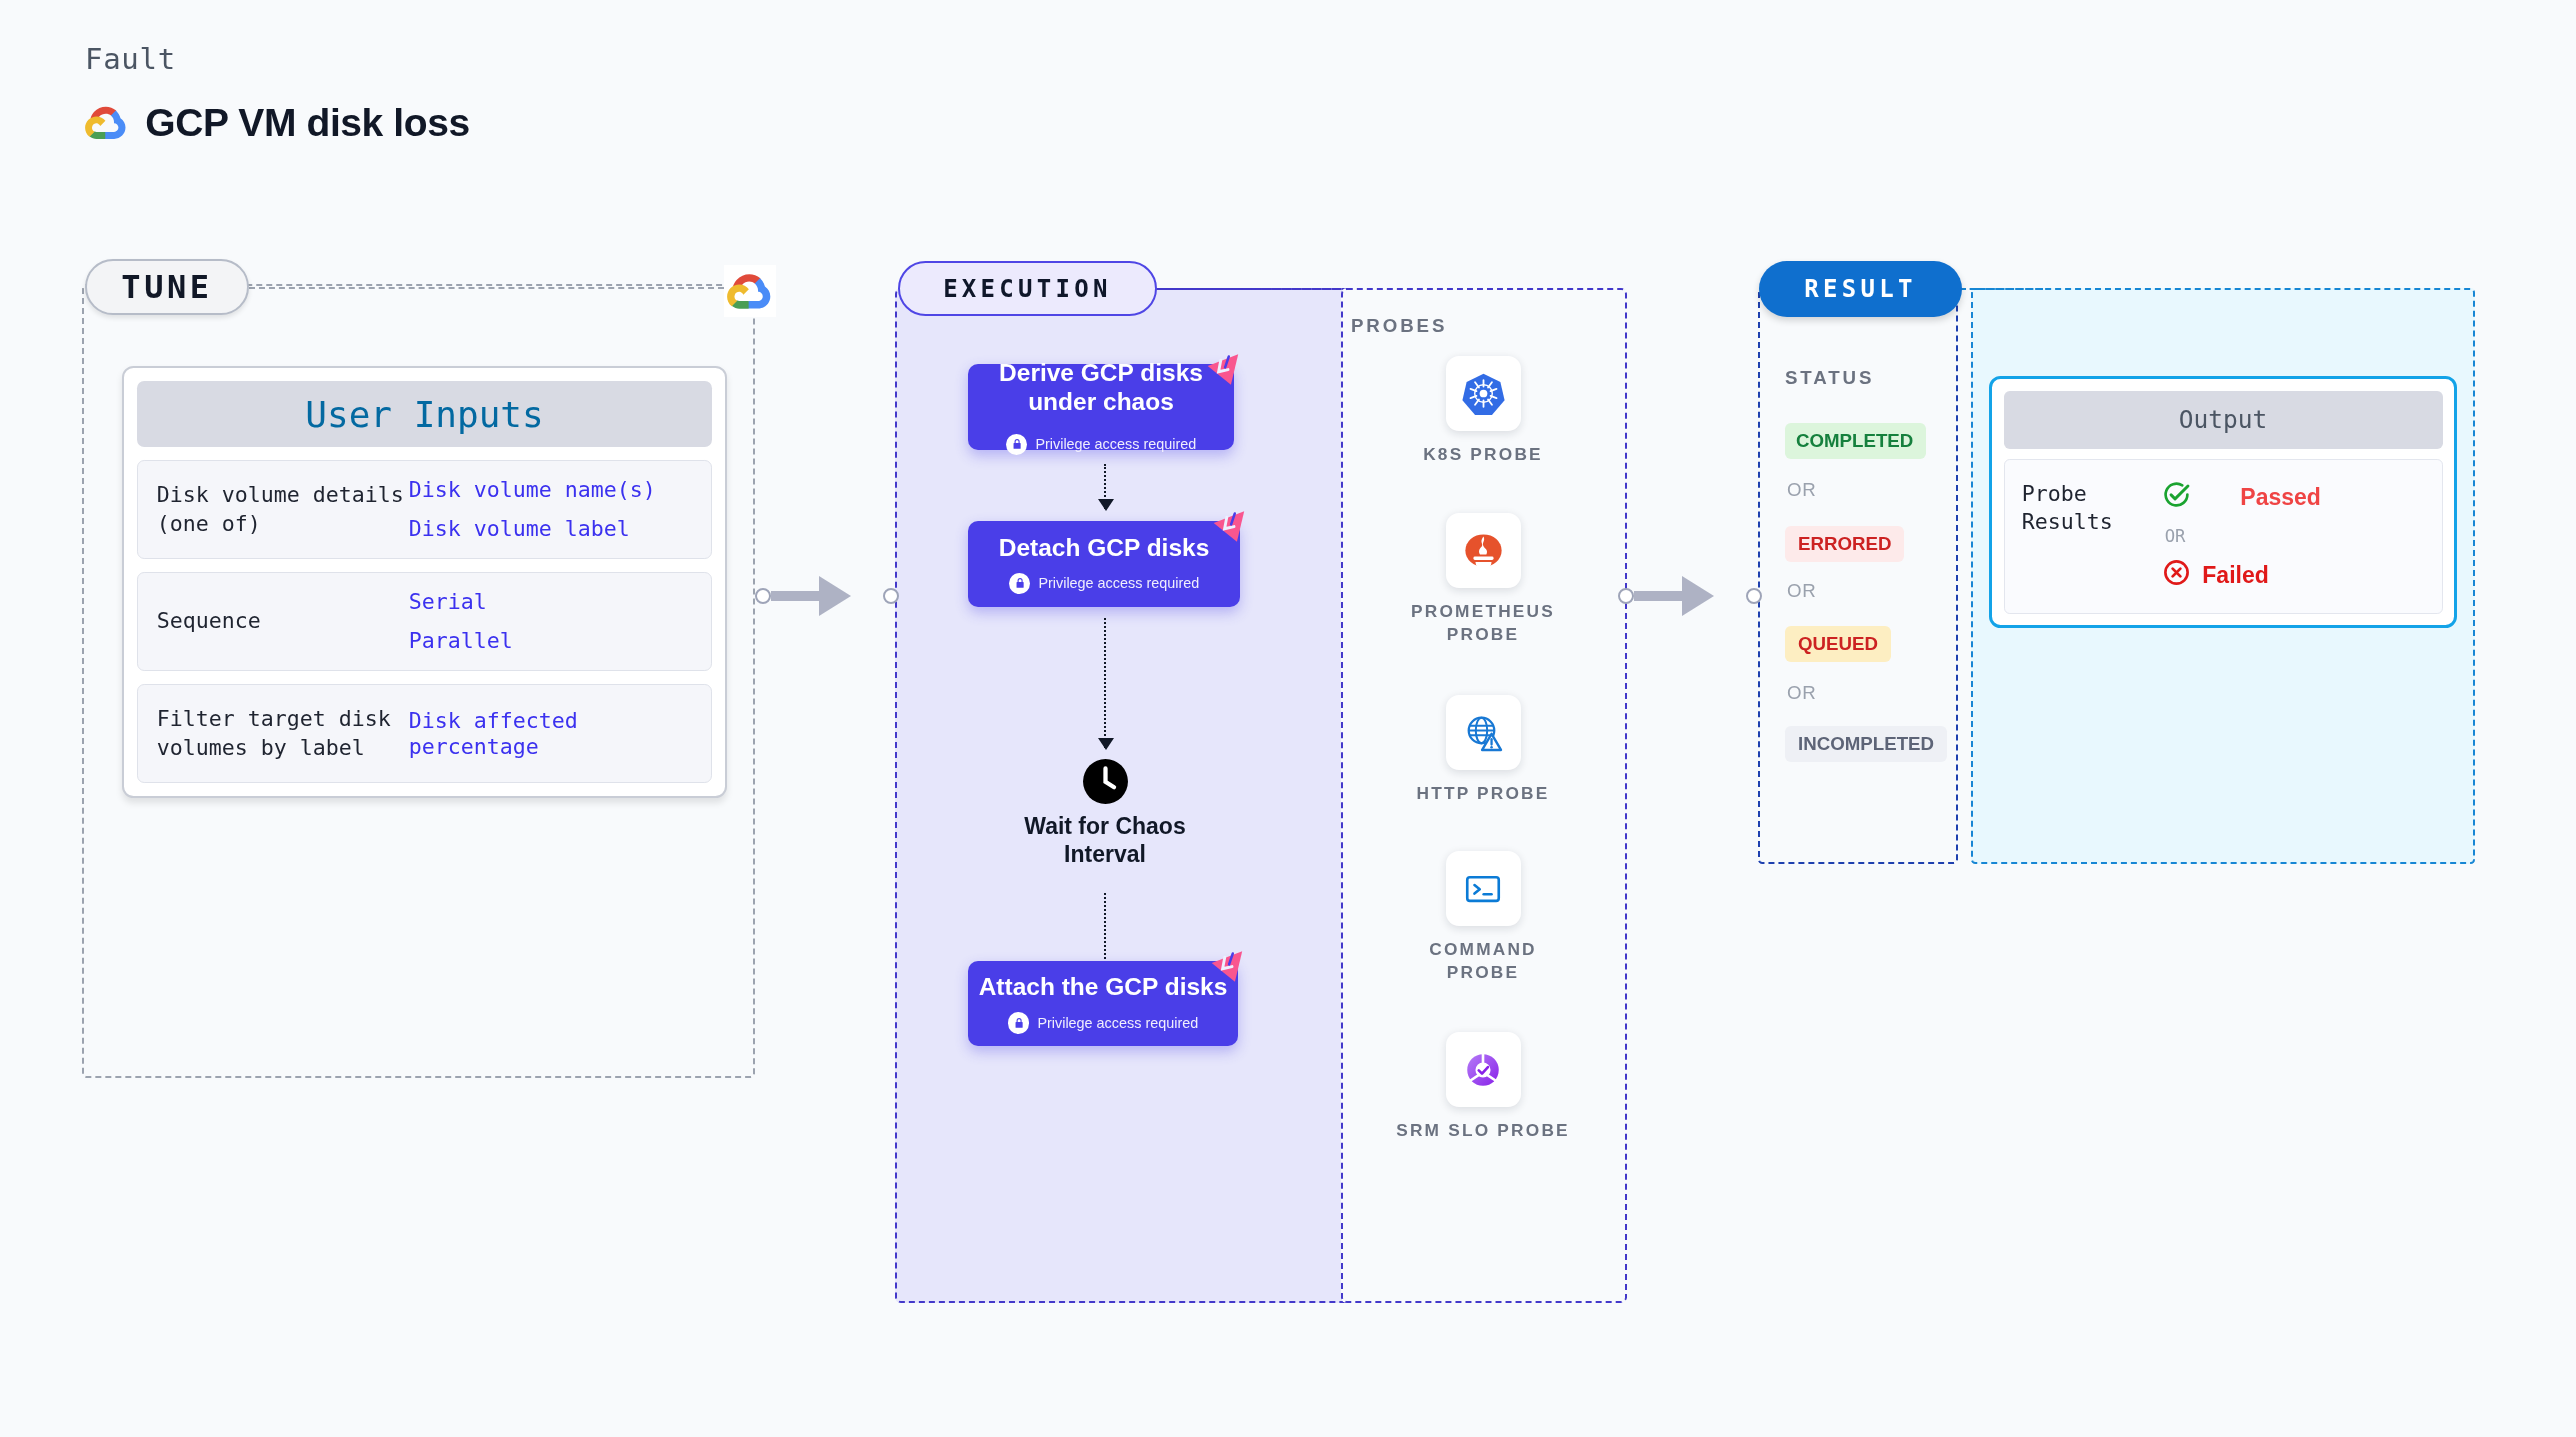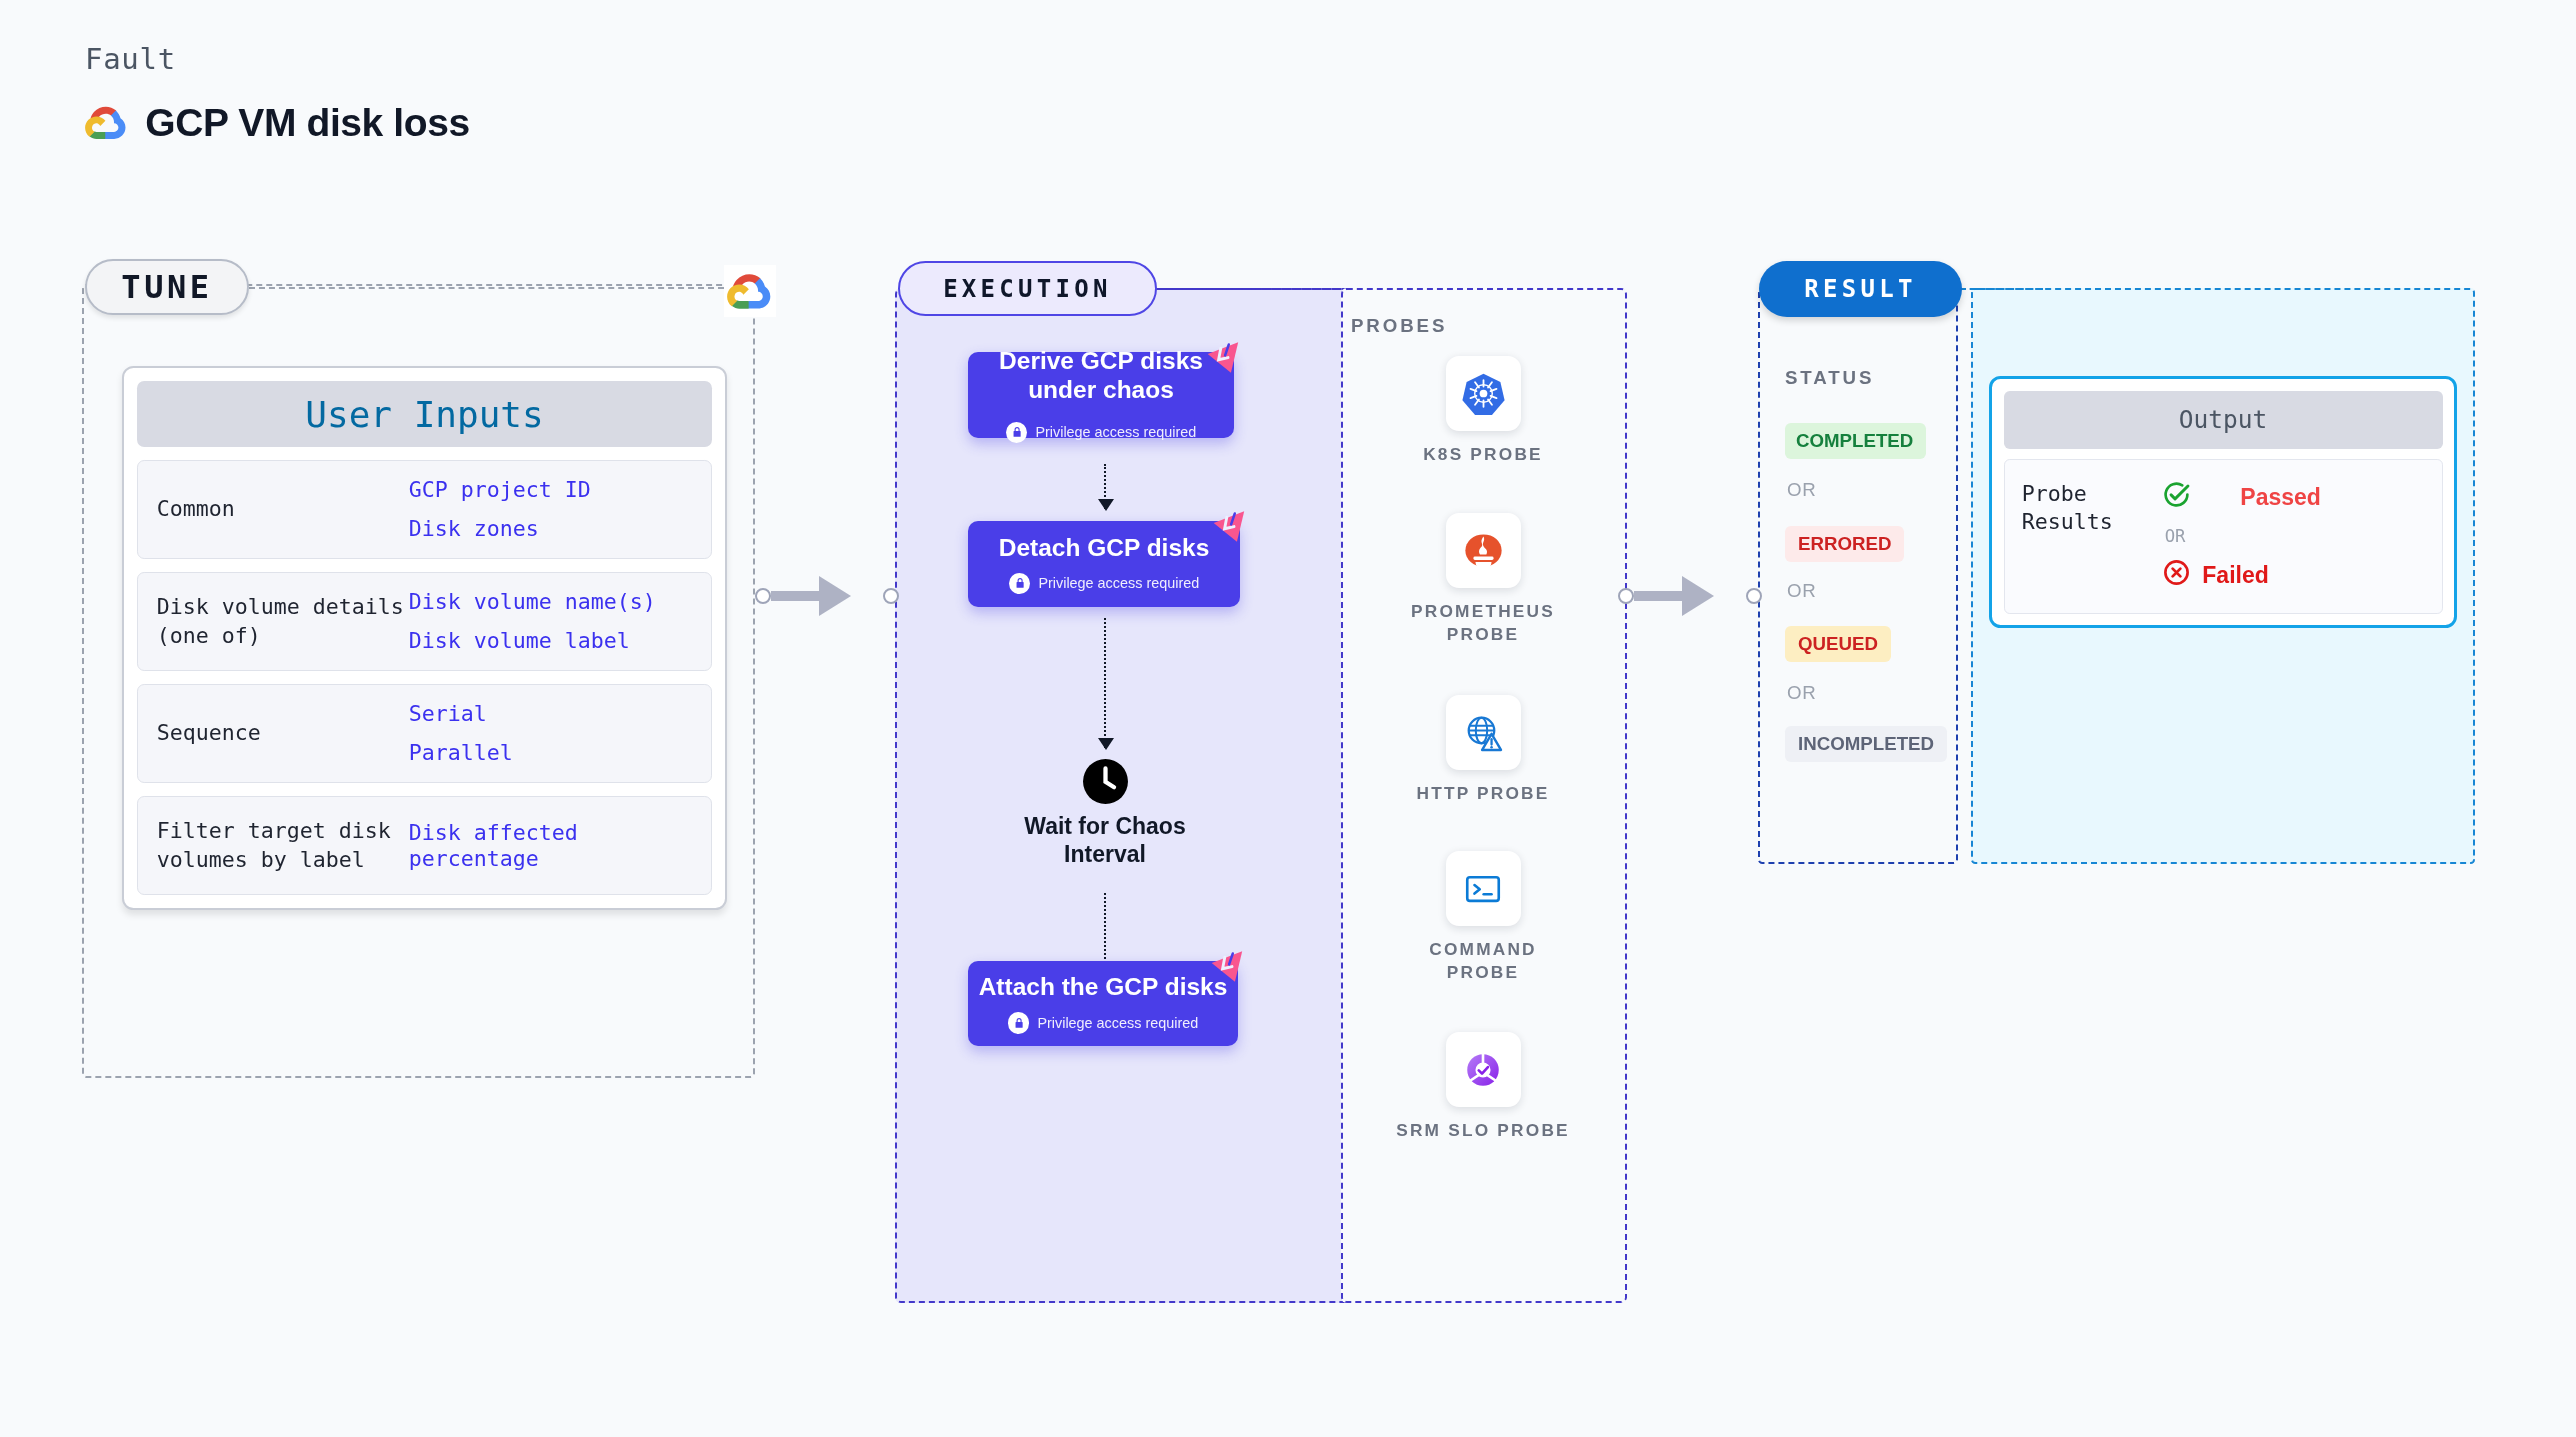--- a/index.html
+++ b/index.html
@@ -183,27 +183,20 @@
     <path d="M30.6 12.2l3.9-3.9.3-1.6C27.6.4 16.5 1.1 10 8.4c-1.8 2-3.2 4.5-3.9 7.1l1.4-.2 7.8-1.3.6-.6c3.5-3.8 9.4-4.3 13.4-1z" fill="#e04a3a"></path>
     <path d="M39.6 15.3c-.9-3.3-2.7-6.3-5.2-8.6l-5.5 5.5c2.3 1.9 3.6 4.7 3.5 7.6v1c2.7 0 4.9 2.2 4.9 4.9s-2.2 4.8-4.9 4.8h-9.8l-1 1v5.9l1 .9h9.8c7 .1 12.8-5.6 12.8-12.6 0-4.2-2.1-8.2-5.6-10.4z" fill="#4a8cf7"></path>
     <path d="M12.8 38.4h9.8V30.5h-9.8c-.7 0-1.4-.2-2-.5l-1.4.5-3.9 3.9-.3 1.3c2.2 1.7 4.9 2.7 7.6 2.7z" fill="#4a9e55"></path>
     <path d="M12.8 13.2C5.8 13.2.1 18.9.1 25.9c0 3.9 1.8 7.6 4.9 10l5.7-5.7c-2.5-1.1-3.6-4-2.5-6.4 1.1-2.5 4-3.6 6.4-2.5 1.1.5 2 1.4 2.5 2.5l5.7-5.7c-2.4-3.1-6.2-5-10-4.9z" fill="#efbb2e"></path>
   </svg>
 </div>
 
 <div id="user-inputs-card">
   <div id="user-inputs-head">User Inputs</div>
 
-  <div class="ui-row">
-    <div class="ui-key">Common</div>
-    <div class="ui-vals">
-      <div class="ui-val">GCP project ID</div>
-      <div class="ui-val">Disk zones</div>
-    </div>
-  </div>
 
   <div class="ui-row">
     <div class="ui-key">Disk volume details (one of)</div>
     <div class="ui-vals">
       <div class="ui-val">Disk volume name(s)</div>
       <div class="ui-val">Disk volume label</div>
     </div>
   </div>
 
   <div class="ui-row">
@@ -229,21 +222,21 @@
   <div class="dot"></div>
 </div>
 
 <div class="panel" id="exec-panel"></div>
 <div id="exec-dash"></div>
 <div class="pill" id="exec-pill">EXECUTION</div>
 
 <div class="panel" id="probes-panel"></div>
 <div id="probes-label">PROBES</div>
 
-<div class="exec-box" style="left:968px;top:352px;width:266px;height:86px;gap:7px;">
+<div class="exec-box" style="left:968px;top:364px;width:266px;height:86px;gap:7px;">
   <span class="ribbon">
     <svg width="45" height="45" viewBox="0 0 62 62">
       <path d="M12 22 L54 6 L44 48 Z" fill="#f9568f"></path>
       <path d="M30 14 L27 30 L40 27" stroke="#eef0ff" stroke-width="4" fill="none" stroke-linecap="round"></path>
       <path d="M41 9 L36 24" stroke="#4a3ee8" stroke-width="3.5" fill="none" stroke-linecap="round"></path>
     </svg>
   </span>
   <div class="exec-title">Derive GCP disks under chaos</div>
   <div class="exec-sub">
     <span class="lock-circ">

